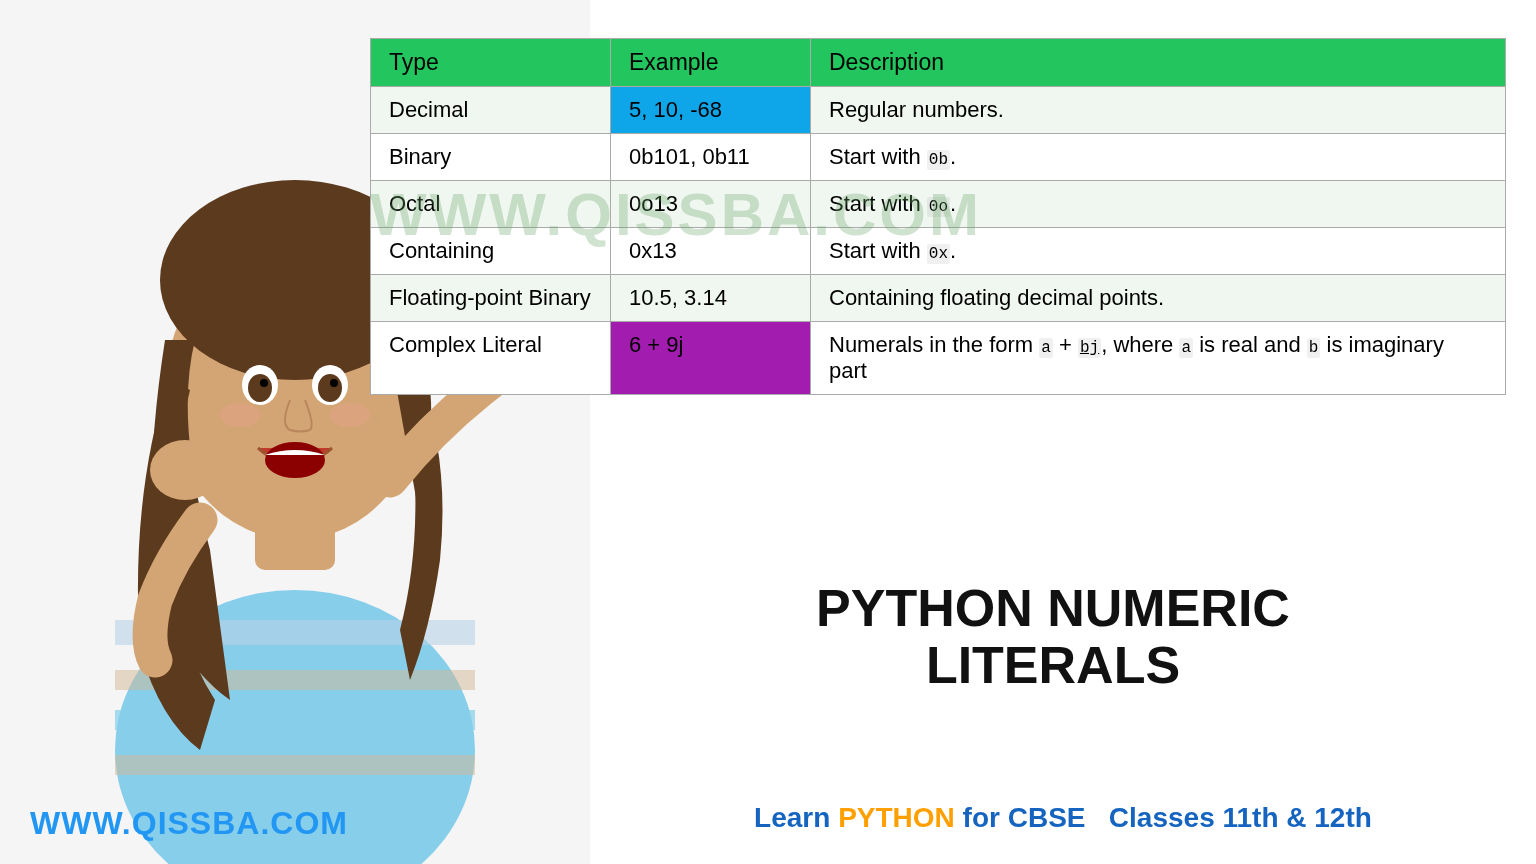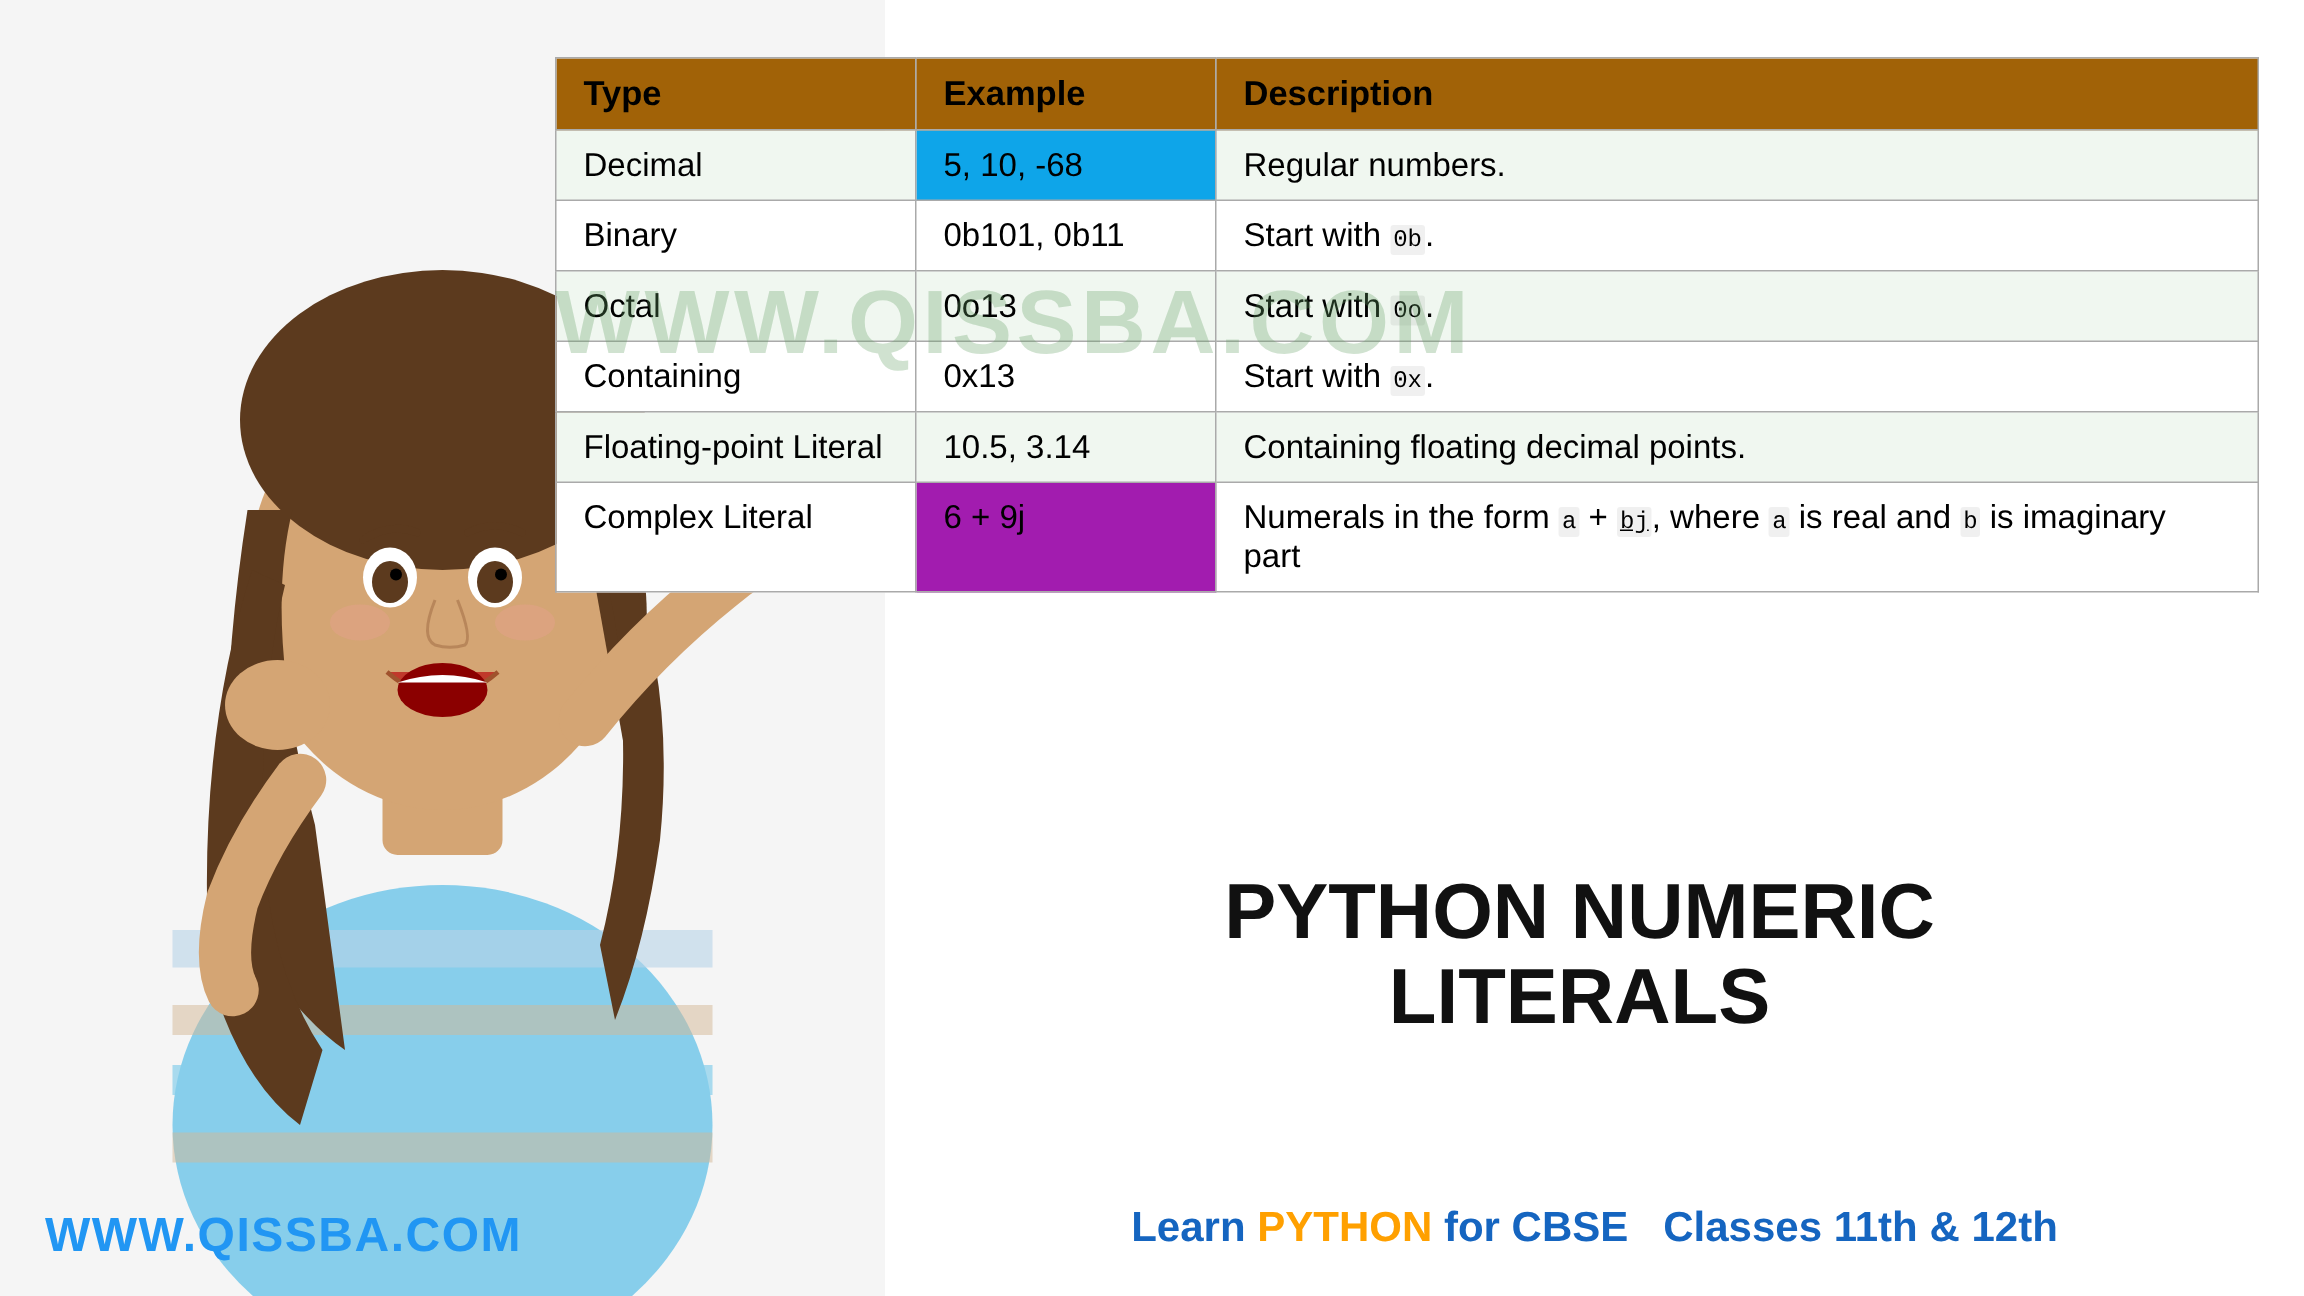--- a/index.html
+++ b/index.html
@@ -64,22 +64,22 @@
     }
 
     th, td {
       border: 1.5px solid #aaa;
       padding: 10px 18px;
       text-align: left;
       vertical-align: top;
     }
 
     th {
-      background: #a16207;
-      font-weight: bold;
+      background: #22c55e;
+      font-weight: normal;
       font-size: 23px;
     }
 
     tr:nth-child(even) td {
       background: #f0f7f0;
     }
 
     tr:nth-child(odd) td {
       background: #ffffff;
     }
@@ -247,21 +247,21 @@
         <td style="background:#f0f7f0">Start with <span class="code-inline">0o</span>.</td>
       </tr>
 
       <tr>
         <td style="background:#fff">Containing</td>
         <td style="background:#fff">0x13</td>
         <td style="background:#fff">Start with <span class="code-inline">0x</span>.</td>
       </tr>
 
       <tr>
-        <td style="background:#f0f7f0">Floating-point Literal</td>
+        <td style="background:#f0f7f0">Floating-point Binary</td>
         <td style="background:#f0f7f0">10.5, 3.14</td>
         <td style="background:#f0f7f0">Containing floating decimal points.</td>
       </tr>
 
       <tr>
         <td style="background:#fff">Complex Literal</td>
         <td style="background:#a21caf">6 + 9j</td>
         <td style="background:#fff">Numerals in the form <span class="code-inline">a</span> + <span class="code-inline"><span style="text-decoration:underline">bj</span></span>, where <span class="code-inline">a</span> is real and <span class="code-inline">b</span> is imaginary part</td>
       </tr>
     </tbody>

